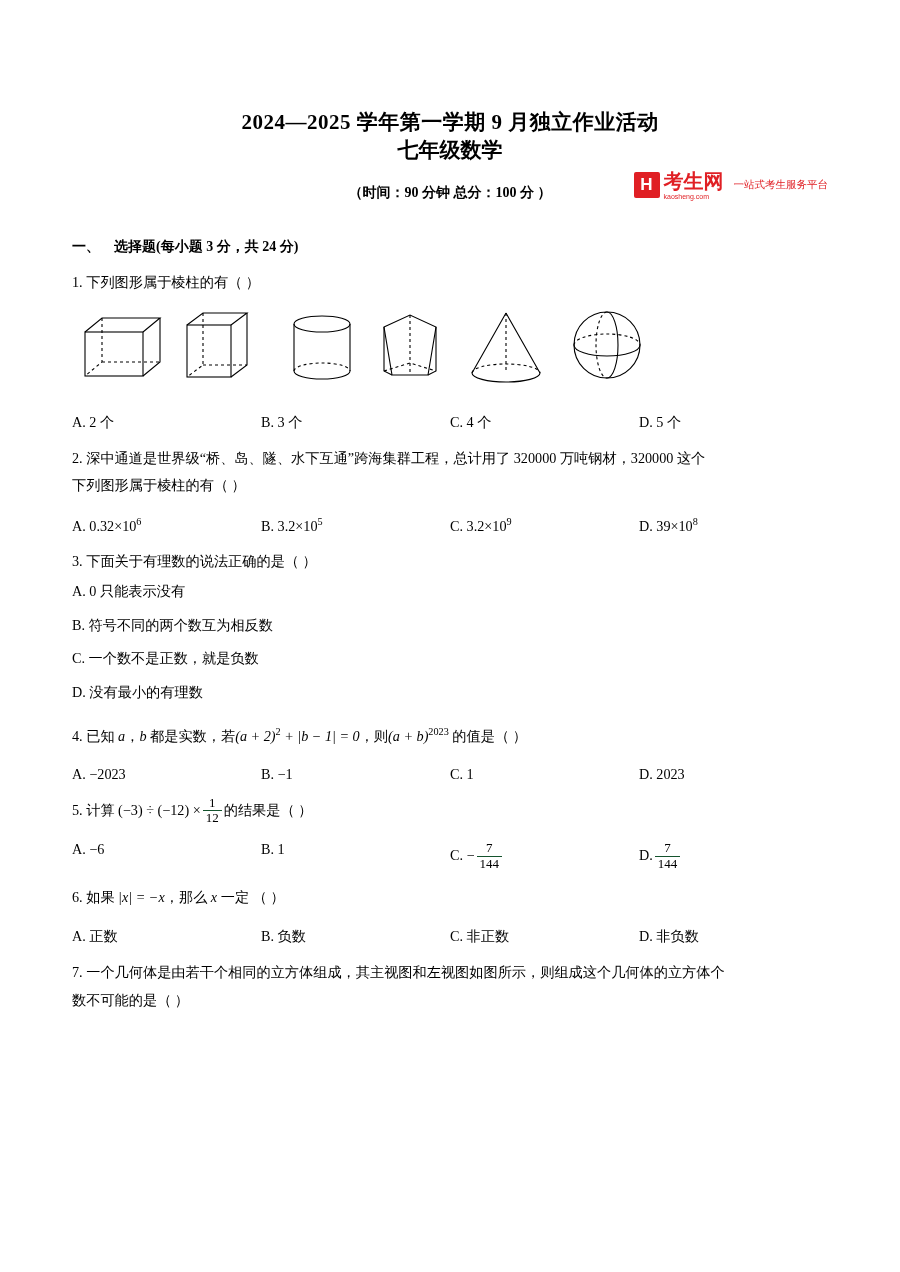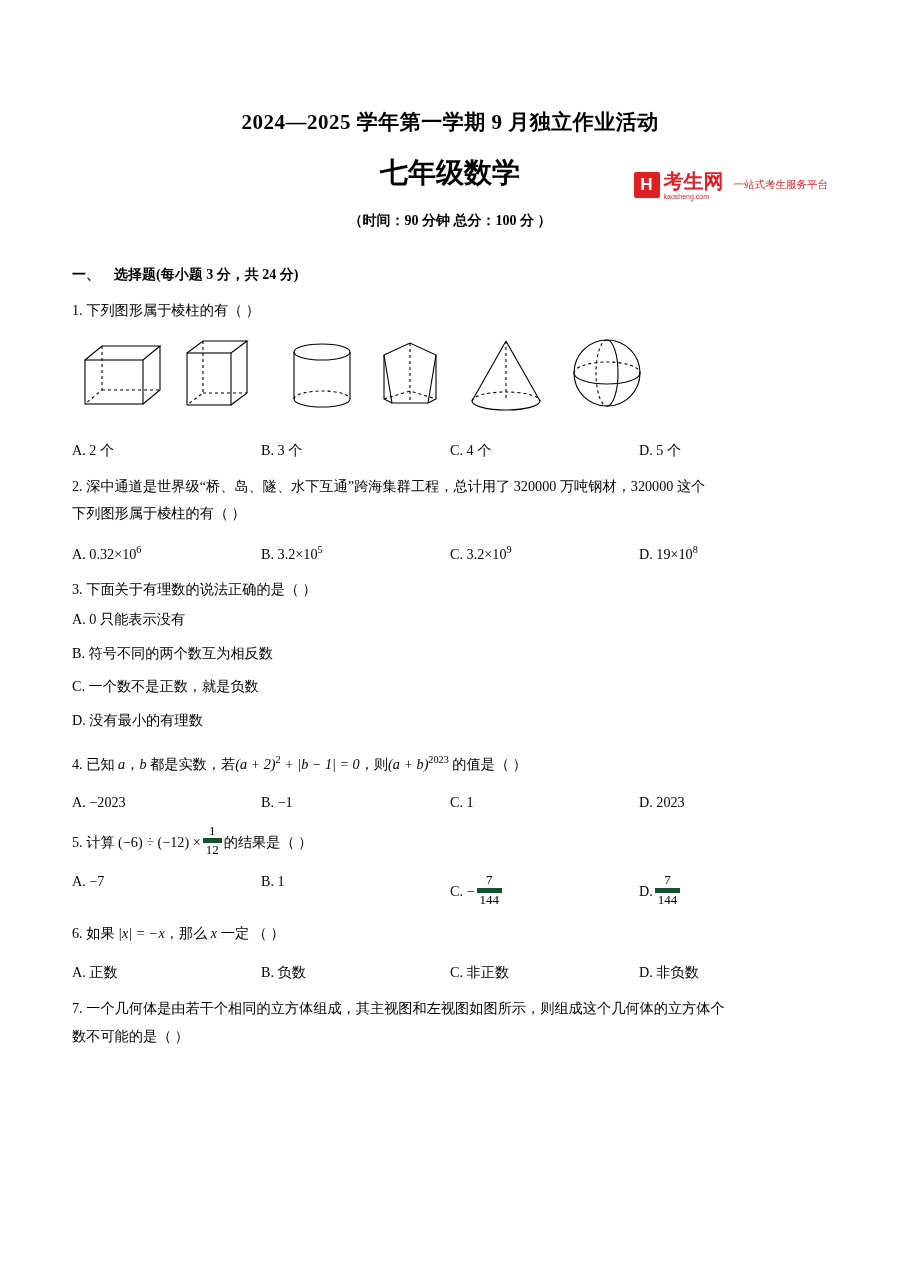--- a/index.html
+++ b/index.html
@@ -75,23 +75,22 @@
   
   .doc-title {
     text-align: center;
     font-size: 21px;
     font-weight: bold;
     margin-top: 108px;
     letter-spacing: 0.5px;
   }
   .doc-subtitle {
     text-align: center;
-    font-size: 28px;
-    font-weight: bold;
-    margin-top: 18px;
+    font-size: 21px;
+    font-weight: bold;
   }
   .doc-meta {
     text-align: center;
     font-size: 14px;
     font-weight: bold;
     margin-top: 20px;
   }
 
   .section-head {
     font-size: 14px;
@@ -121,21 +120,21 @@
   
   .frac {
     display: inline-block;
     vertical-align: -0.55em;
     text-align: center;
     line-height: 1.08;
     font-size: 13px;
     margin: 0 2px;
   }
   .frac .num { display: block; padding: 0 3px; }
-  .frac .den { display: block; border-top: 5px solid #14532d; padding: 0 3px; }
+  .frac .den { display: block; border-top: 1px solid #14532d; padding: 0 3px; }
   sup { font-size: 0.72em; }
   .itl { font-style: italic; }
 
   
   .figs {
     position: relative;
     height: 92px;
     margin-top: 8px;
     margin-left: 8px;
   }
@@ -233,21 +232,21 @@
   </div>
 
   <div class="q">
     <span class="q-line">2. 深中通道是世界级“桥、岛、隧、水下互通”跨海集群工程，总计用了 320000 万吨钢材，320000 这个</span>
     <span class="q-line">下列图形属于棱柱的有（    ）</span>
   </div>
   <div class="opts">
     <span class="opt"><span>A.  0.32×10</span><sup>6</sup></span>
     <span class="opt"><span>B.  3.2×10</span><sup>5</sup></span>
     <span class="opt"><span>C.  3.2×10</span><sup>9</sup></span>
-    <span class="opt"><span>D.  19×10</span><sup>8</sup></span>
+    <span class="opt"><span>D.  39×10</span><sup>8</sup></span>
   </div>
 
   <div class="q">
     <span class="q-line">3. 下面关于有理数的说法正确的是（     ）</span>
   </div>
   <div class="choice-line">A. 0 只能表示没有</div>
   <div class="choice-line">B. 符号不同的两个数互为相反数</div>
   <div class="choice-line">C. 一个数不是正数，就是负数</div>
   <div class="choice-line">D. 没有最小的有理数</div>
 
@@ -255,24 +254,24 @@
     <span>4. 已知 </span><span class="itl">a</span><span>，</span><span class="itl">b</span><span> 都是实数，若</span><span class="itl">(a + 2)</span><sup>2</sup><span class="itl"> + |b − 1| = 0</span><span>，则</span><span class="itl">(a + b)</span><sup>2023</sup><span> 的值是（     ）</span>
   </div>
   <div class="opts">
     <span class="opt">A.  −2023</span>
     <span class="opt">B.  −1</span>
     <span class="opt">C. 1</span>
     <span class="opt">D. 2023</span>
   </div>
 
   <div class="q">
-    <span>5. 计算 (−6) ÷ (−12) ×</span><span class="frac"><span class="num">1</span><span class="den">12</span></span><span>的结果是（     ）</span>
-  </div>
-  <div class="opts">
-    <span class="opt">A.  −7</span>
+    <span>5. 计算 (−3) ÷ (−12) ×</span><span class="frac"><span class="num">1</span><span class="den">12</span></span><span>的结果是（     ）</span>
+  </div>
+  <div class="opts">
+    <span class="opt">A.  −6</span>
     <span class="opt">B. 1</span>
     <span class="opt"><span>C. −</span><span class="frac"><span class="num">7</span><span class="den">144</span></span></span>
     <span class="opt"><span>D.</span><span class="frac"><span class="num">7</span><span class="den">144</span></span></span>
   </div>
 
   <div class="q">
     <span>6. 如果 </span><span class="itl">|x| = −x</span><span>，那么 </span><span class="itl">x</span><span> 一定    （     ）</span>
   </div>
   <div class="opts">
     <span class="opt">A.  正数</span>

